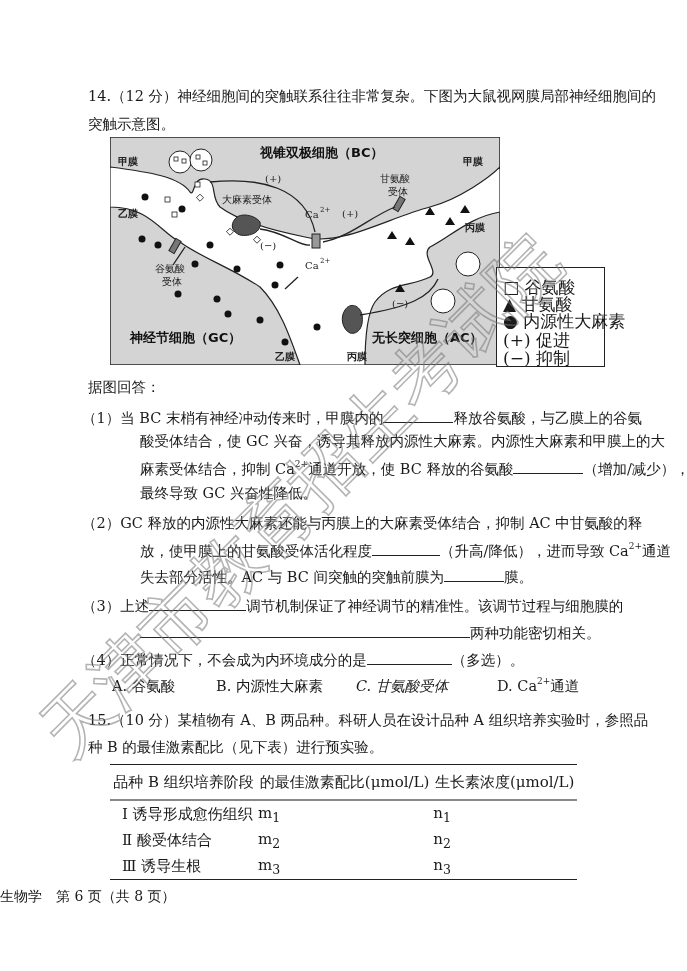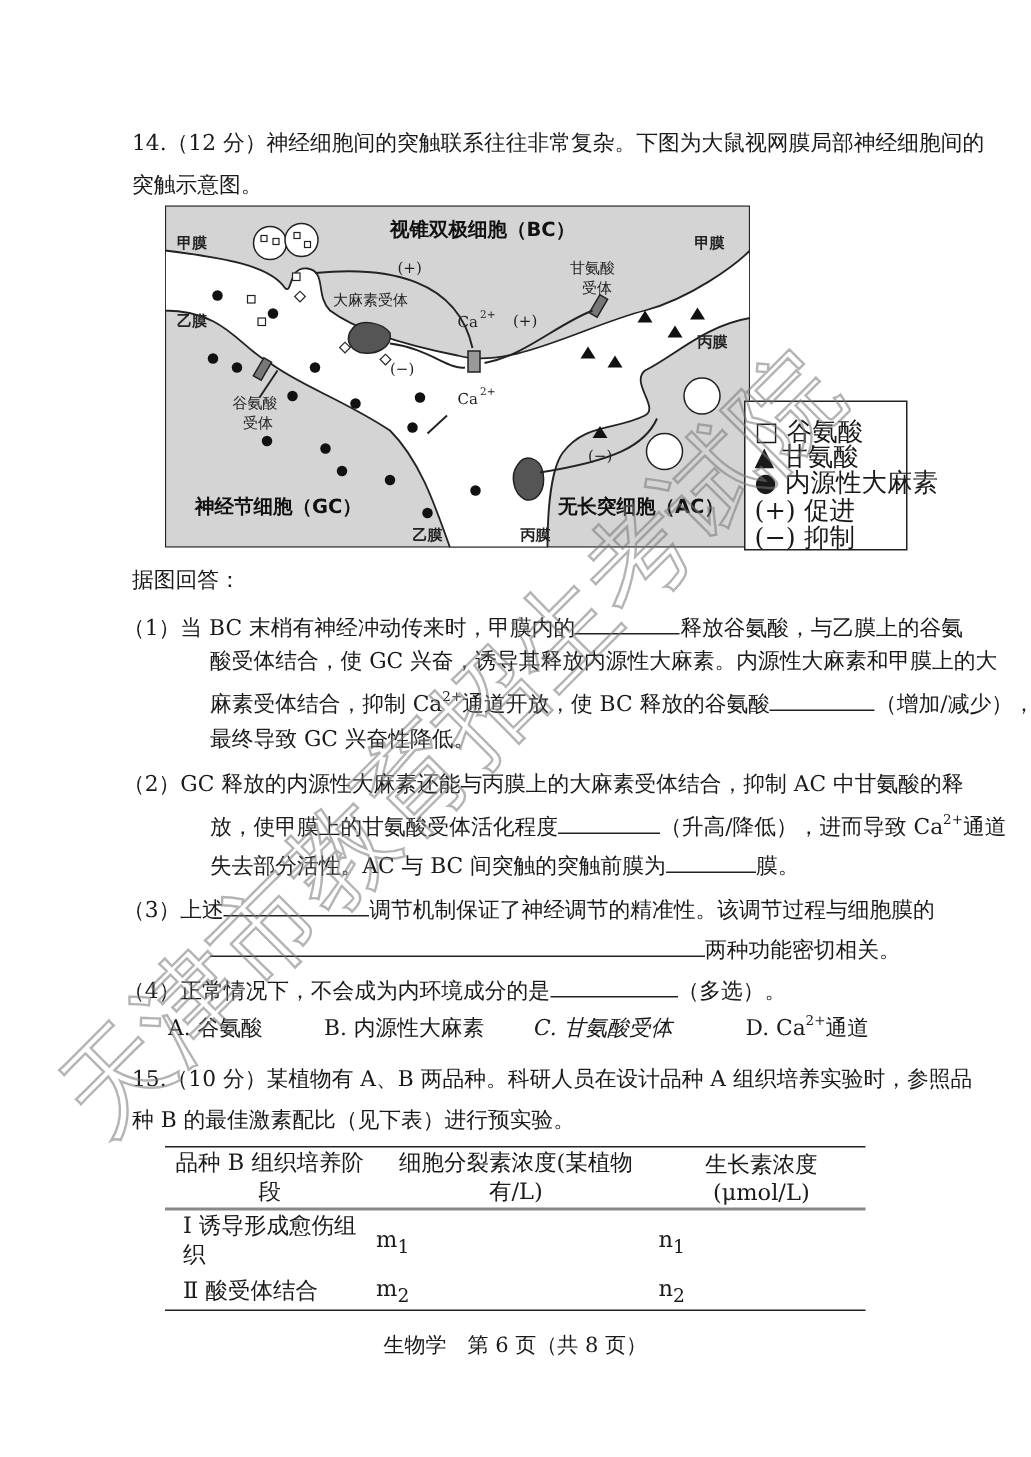--- a/index.html
+++ b/index.html
@@ -11,21 +11,21 @@
   .blank { display:inline-block; border-bottom:1px solid #222; height:14px; vertical-align:baseline; }
   sup { font-size:9px; vertical-align:7px; line-height:0; }
   #figure { position:absolute; left:110px; top:137px; width:390px; height:228px; }
   #legend { position:absolute; left:496px; top:267px; width:107px; height:98px; border:1px solid #222; background:#fff; font-size:17px; }
   #legend .row { position:absolute; left:6px; white-space:nowrap; }
   table { position:absolute; left:110px; top:764px; width:467px; border-collapse:collapse; font-size:15px; }
   table th { font-weight:normal; height:32px; border-top:1.5px solid #222; border-bottom:2px solid #888; }
   table td { height:24px; text-align:left; }
   table tr:last-child td { border-bottom:1.5px solid #222; }
   table td.stage { text-align:left; padding-left:12px; }
-  .footer { position:absolute; left:0; width:687px; top:888px; text-align:center; font-size:14px; }
+  .footer { position:absolute; left:0; width:687px; top:888px; text-align:left; font-size:14px; }
   #watermark { position:absolute; left:30px; top:180px; width:640px; height:620px; pointer-events:none; }
 </style>
 </head>
 <body>
 
 <div class="line" style="top:87px;">14.（12 分）神经细胞间的突触联系往往非常复杂。下图为大鼠视网膜局部神经细胞间的</div>
 <div class="line" style="top:115px;">突触示意图。</div>
 
 <div id="figure">
   <svg width="390" height="228" viewBox="0 0 390 228" xmlns="http://www.w3.org/2000/svg">
@@ -169,33 +169,38 @@
 <div class="line" style="top:677px; left:356px;font-style:italic;"><span>C.</span> <span>甘氨酸受体</span></div>
 <div class="line" style="top:677px; left:497px;"><span>D.</span> <span>Ca</span><sup>2+</sup><span>通道</span></div>
 
 <div class="line" style="top:711px;">15.（10 分）某植物有 A、B 两品种。科研人员在设计品种 A 组织培养实验时，参照品</div>
 <div class="line" style="top:738px;">种 B 的最佳激素配比（见下表）进行预实验。</div>
 
 <table>
   <tbody>
       <tr>
     <th>品种 B 组织培养阶段</th>
-    <th>细胞分裂素浓度(某植物有/L)</th>
+    <th>的最佳激素配比(μmol/L)</th>
     <th>生长素浓度(μmol/L)</th>
   </tr>
   <tr>
     <td class="stage">Ⅰ  诱导形成愈伤组织</td>
     <td><span>m</span><sub>1</sub></td>
     <td><span>n</span><sub>1</sub></td>
   </tr>
   <tr>
     <td class="stage">Ⅱ  酸受体结合</td>
     <td><span>m</span><sub>2</sub></td>
     <td><span>n</span><sub>2</sub></td>
   </tr>
+  <tr>
+    <td class="stage">Ⅲ  诱导生根</td>
+    <td><span>m</span><sub>3</sub></td>
+    <td><span>n</span><sub>3</sub></td>
+  </tr>
 </tbody>
   </table>
 
 <div class="footer">生物学　第 6 页（共 8 页）</div>
 
 <div id="watermark">
   <svg width="640" height="620" xmlns="http://www.w3.org/2000/svg">
     <text x="0" y="0" font-size="70" fill="none" stroke="#777" stroke-width="1.6" opacity="0.55" font-family="DejaVu Sans, sans-serif" transform="translate(40,580) rotate(-45)">天津市教育招生考试院</text>
   </svg>
 </div>

